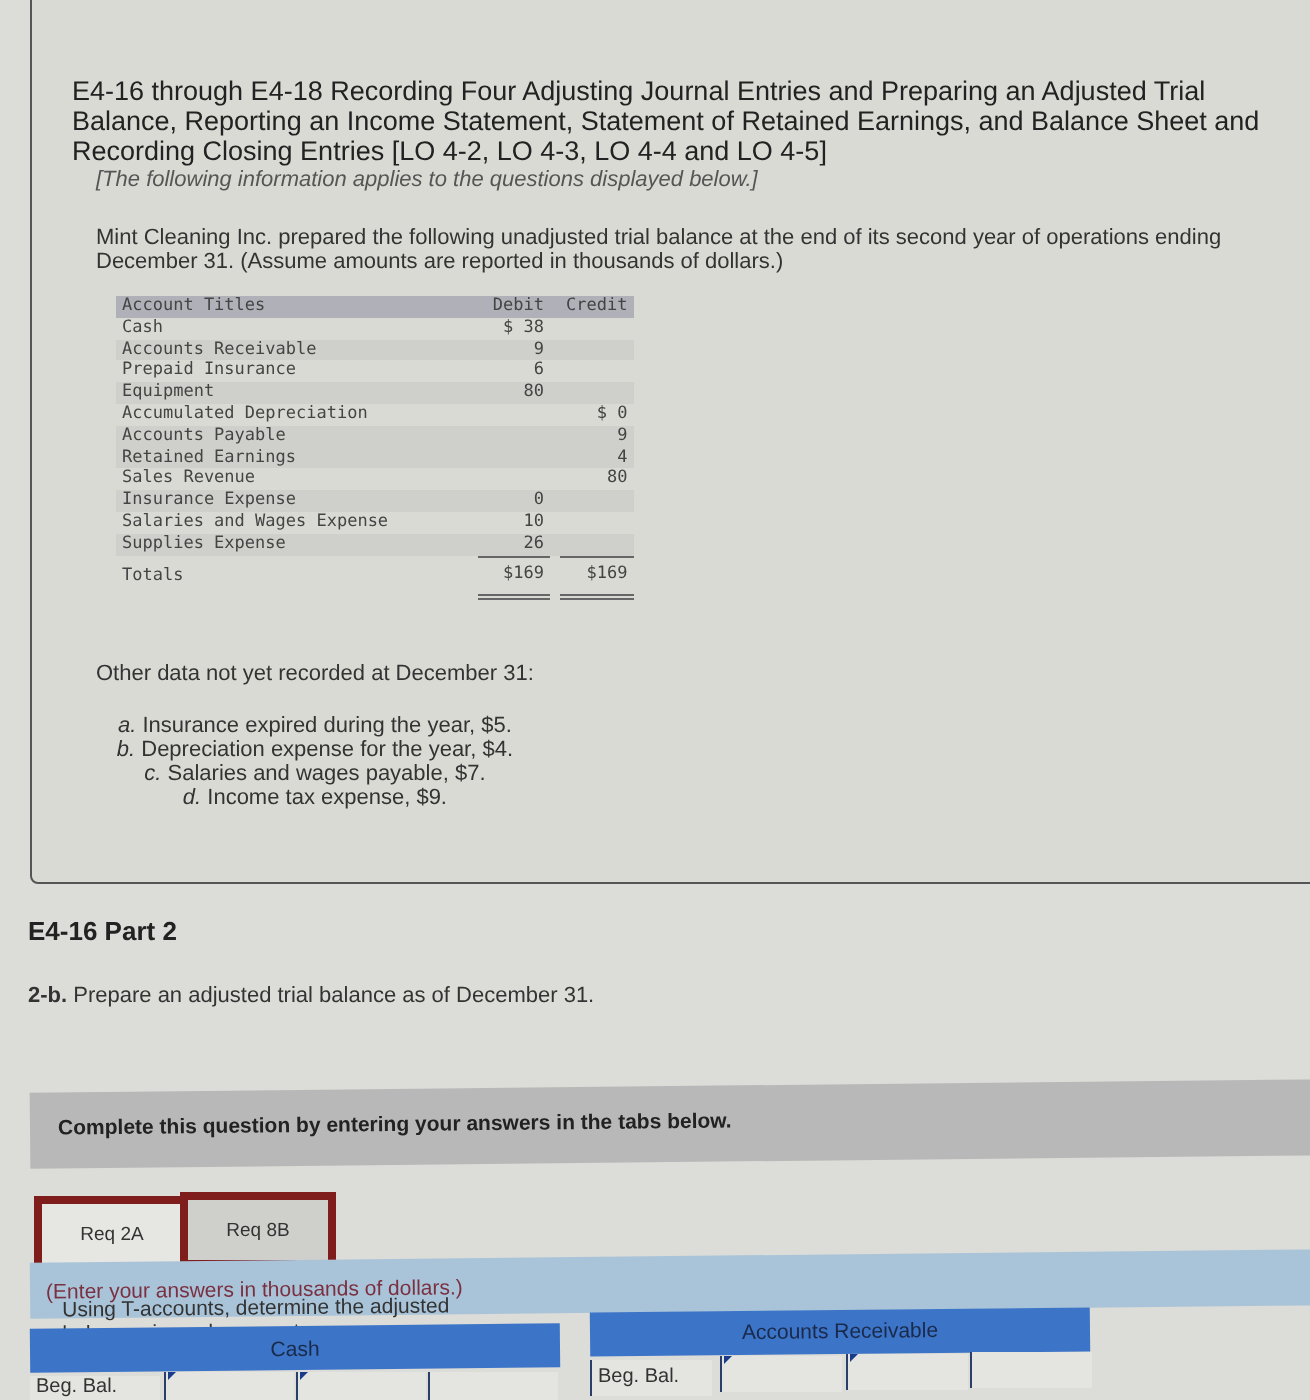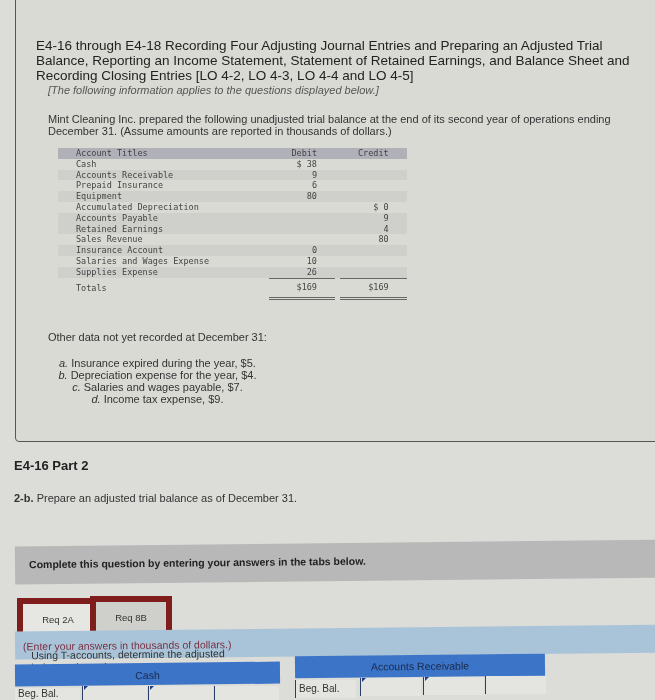--- a/index.html
+++ b/index.html
@@ -25,21 +25,21 @@
     }
     .intro-text {
       position: absolute; left: 48px; top: 113px; width: 600px;
       font-size: 11px; line-height: 12px; color: #333;
     }
     table.tb {
       position: absolute; left: 58px; top: 148px;
       border-collapse: collapse;
       font-family: "DejaVu Sans Mono", monospace; font-size: 8.5px; color: #444;
     }
-    table.tb td { padding: 0 18px; height: 10.8px; line-height: 10.8px; white-space: nowrap; }
+    table.tb td { padding: 0 3px; height: 10.8px; line-height: 10.8px; white-space: nowrap; }
     table.tb tr.hdr td { background: #b0b0b8; color: #444; }
     table.tb tr.alt td { background: #cfcfcb; }
     table.tb td.acct { width: 175px; }
     table.tb td.num { width: 30px; text-align: right; }
     table.tb td.gap { width: 5px; padding: 0; }
     table.tb tr.sub td.num { border-bottom: 1.5px solid #666; }
     table.tb tr.tot td { height: 18px; }
     table.tb tr.tot td.num { border-bottom: 3px double #666; }
     .other {
       position: absolute; left: 48px; top: 331px;
@@ -61,21 +61,21 @@
       position: absolute; left: 15px; top: 543px; width: 650px; height: 38px;
       background: #b8b8b8;
       transform: rotate(-0.6deg);
     }
     .banner span {
       position: absolute; left: 14px; top: 12px;
       font-size: 10.5px; font-weight: bold; color: #222;
     }
     .tab {
       position: absolute; top: 598px; height: 30px; width: 70px;
-      border: 6px solid #7f1d1d; font-size: 9.5px; color: #333;
+      border: 4px solid #7f1d1d; font-size: 9.5px; color: #333;
       text-align: center; line-height: 32px;
     }
     .tab.active { left: 17px; background: #e6e6e2; border-bottom: none; height: 34px; }
     .tab.inactive { left: 90px; background: #cfcfcb; top: 596px; }
     .instr {
       position: absolute; left: 15px; top: 628px; width: 650px; height: 28px;
       background: #a9c4d8;
       transform: rotate(-0.6deg);
       font-size: 10.5px; color: #333;
     }
@@ -150,21 +150,21 @@
         <td class="gap"></td>
     <td class="num">4</td>
   </tr>
   <tr>
     <td class="acct">Sales Revenue</td>
     <td class="num"></td>
         <td class="gap"></td>
     <td class="num">80</td>
   </tr>
   <tr class="alt">
-    <td class="acct">Insurance Account</td>
+    <td class="acct">Insurance Expense</td>
     <td class="num">0</td>
         <td class="gap"></td>
     <td class="num"></td>
   </tr>
   <tr>
     <td class="acct">Salaries and Wages Expense</td>
     <td class="num">10</td>
         <td class="gap"></td>
     <td class="num"></td>
   </tr>

